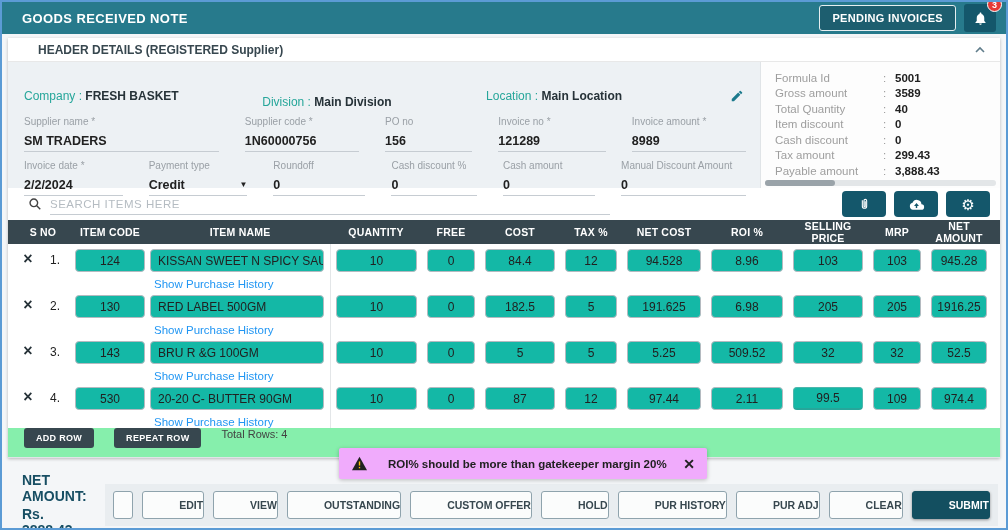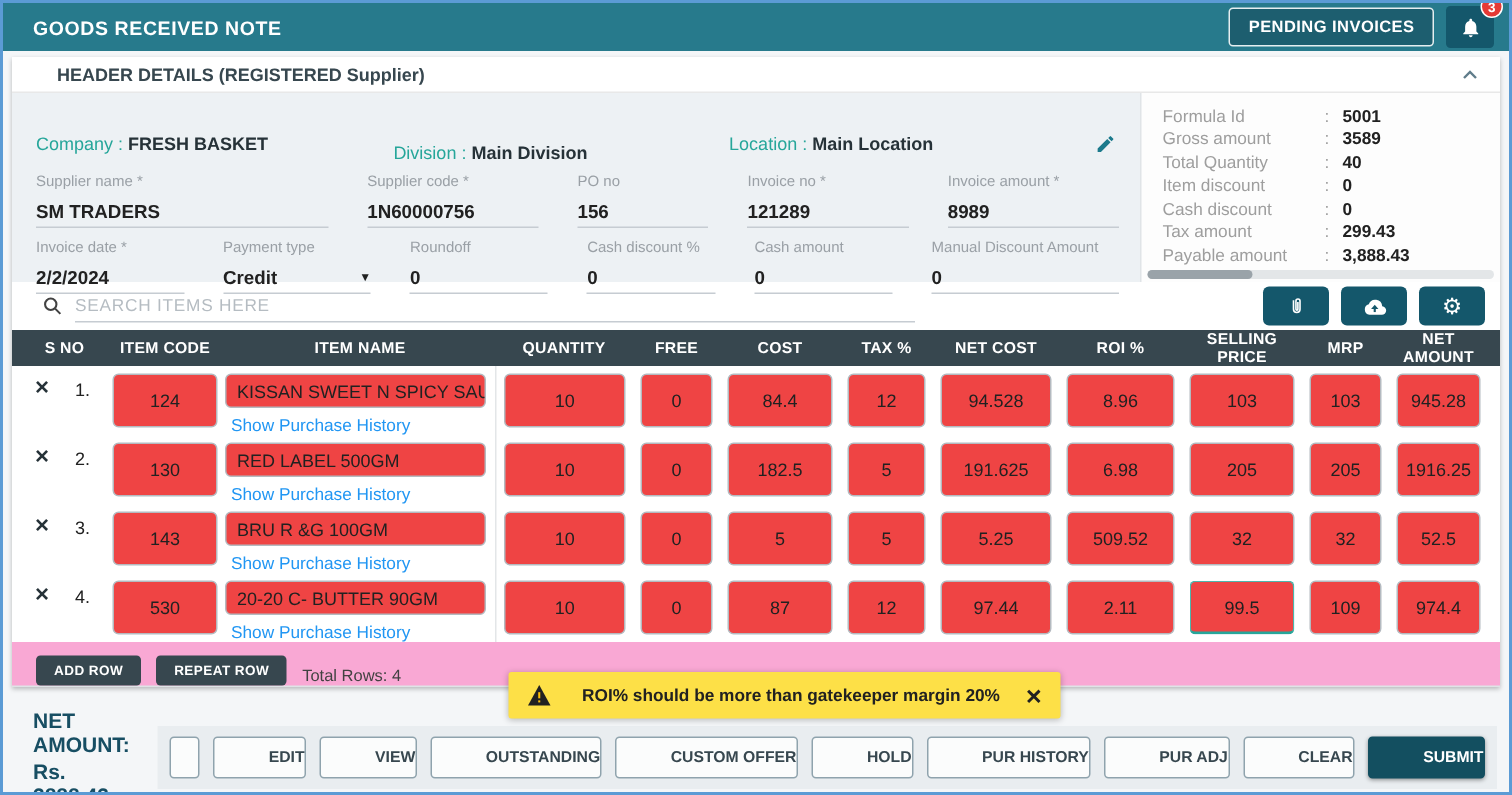--- a/index.html
+++ b/index.html
@@ -55,34 +55,34 @@
   .tool-btn { width:44px; height:26px; background:#14576b; border:none; border-radius:4px; display:flex; align-items:center; justify-content:center; cursor:pointer; color:#fff; }
 
   
   .grid { display:grid; grid-template-columns:24px 30px 80px 180px 92px 58px 80px 62px 84px 82px 80px 58px 1fr; align-items:center; }
   .thead { background:#37474f; height:24px; padding:0 8px; }
   .th { color:#fff; font-size:10.5px; font-weight:700; text-align:center; letter-spacing:.2px; }
   .tbody { background:#fff; }
   .trow { height:46px; padding:0 8px; align-items:start; }
   .cell { padding-top:5px; display:flex; justify-content:center; height:46px; }
   .cell.qty-cell { border-left:1px solid #e3e6e8; }
-  .cellbox { width:calc(100% - 10px); height:36px; background:#ef4444; border:1px solid #b4bac0; border-radius:4px; display:flex; align-items:center; justify-content:center; font-size:12px; color:#212121; white-space:nowrap; overflow:hidden; }
+  .cellbox { width:calc(100% - 10px); height:23px; background:#14b8a6; border:1px solid #b4bac0; border-radius:4px; display:flex; align-items:center; justify-content:center; font-size:12px; color:#212121; white-space:nowrap; overflow:hidden; }
   .cellbox.focused { border:1px solid #4db6ac; border-bottom:2px solid #26a69a; }
   .name-cell { flex-direction:column; align-items:stretch; justify-content:flex-start; }
   .name-cell .cellbox { justify-content:flex-start; padding:0 7px; width:calc(100% - 6px); }
   .ph-link { margin-top:6px; padding-left:4px; font-size:11.5px; color:#2196f3; cursor:pointer; white-space:nowrap; }
   .del-btn { background:none; border:none; color:#263238; font-size:16px; font-weight:700; line-height:1; cursor:pointer; padding-top:7px; }
   .sno { font-size:12px; color:#212121; padding-top:9px; text-align:center; }
 
-  .tfoot { height:30px; display:flex; align-items:flex-end; gap:10px; padding:0 16px; background:#f9a8d4; border-bottom:1px solid #dfe3e6; }
+  .tfoot { height:30px; display:flex; align-items:flex-start; gap:20px; padding:0 16px; background:#86efac; border-bottom:1px solid #dfe3e6; }
   .mini-dark-btn { background:#37474f; color:#fff; border:none; border-radius:3px; font-size:9px; font-weight:700; padding:5px 12px; letter-spacing:.3px; cursor:pointer; font-family:inherit; }
   .total-rows { font-size:11px; color:#424242; }
 
   
-  .toast { position:absolute; left:337px; top:446px; width:368px; height:31px; background:#fde047; display:flex; align-items:center; padding:0 12px; z-index:6; border-radius:2px; box-shadow:0 1px 4px rgba(0,0,0,.25); }
+  .toast { position:absolute; left:337px; top:446px; width:368px; height:31px; background:#f0abfc; display:flex; align-items:center; padding:0 12px; z-index:6; border-radius:2px; box-shadow:0 1px 4px rgba(0,0,0,.25); }
   .toast-text { font-size:11.5px; color:#212121; font-weight:600; margin-left:20px; }
   .toast-close { margin-left:auto; background:none; border:none; font-size:14px; font-weight:700; color:#212121; cursor:pointer; }
 
   
   .bottom-bar { position:absolute; left:8px; right:8px; bottom:0; height:46px; display:flex; align-items:center; gap:10px; }
   .net-amount { width:145px; padding-left:12px; }
   .net-amount-label { font-size:14px; font-weight:700; color:#174e63; }
   .net-amount-value { font-size:14px; font-weight:700; color:#174e63; margin-top:2px; }
   .btn-strip { flex:1; height:42px; background:#e9edf0; display:flex; align-items:center; gap:9px; padding:0 8px; }
   .strip-btn { flex:1; height:28px; background:#fbfcfc; border:1px solid #8fa3ad; border-radius:3px; font-size:10.5px; font-weight:600; color:#37474f; cursor:pointer; font-family:inherit; white-space:nowrap;padding-left:36px; }

